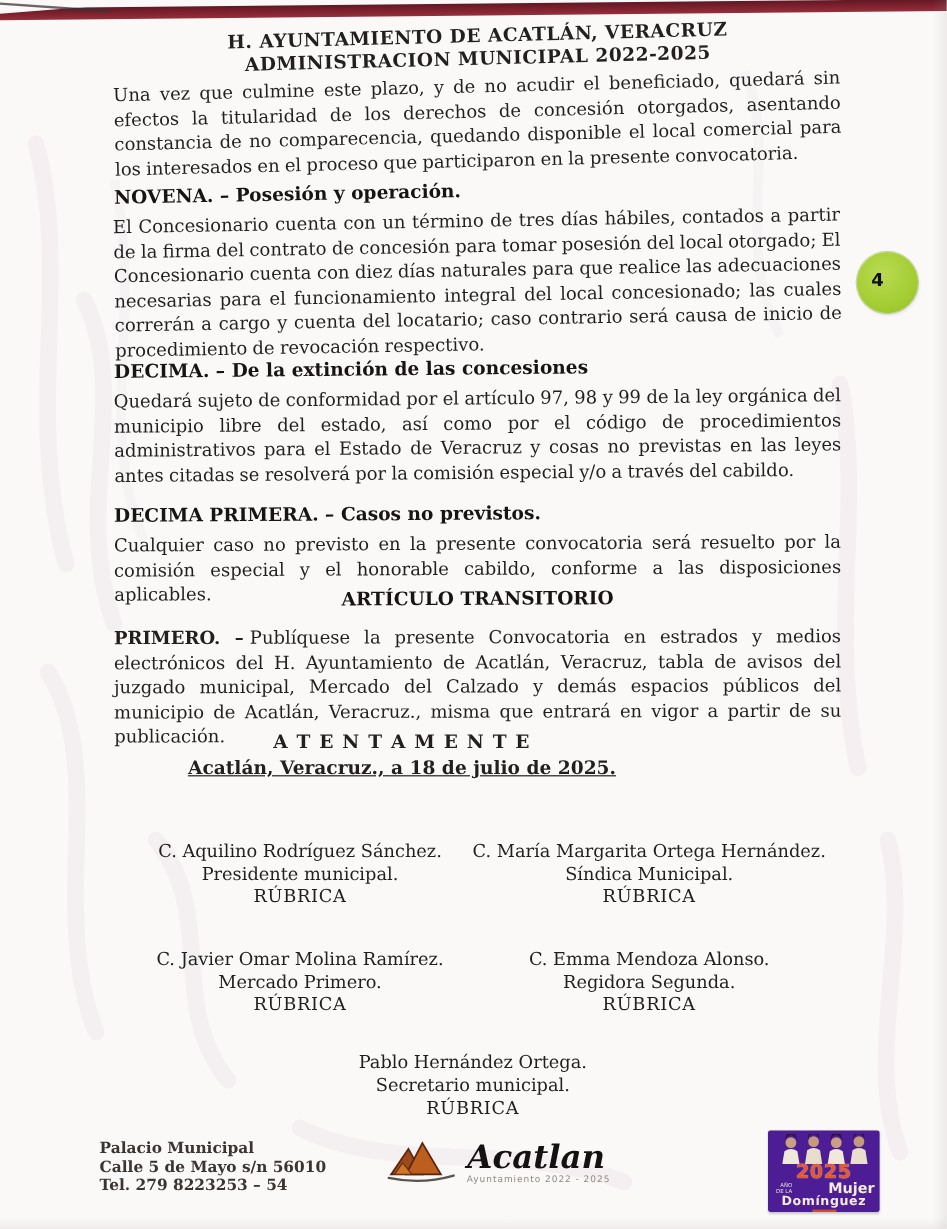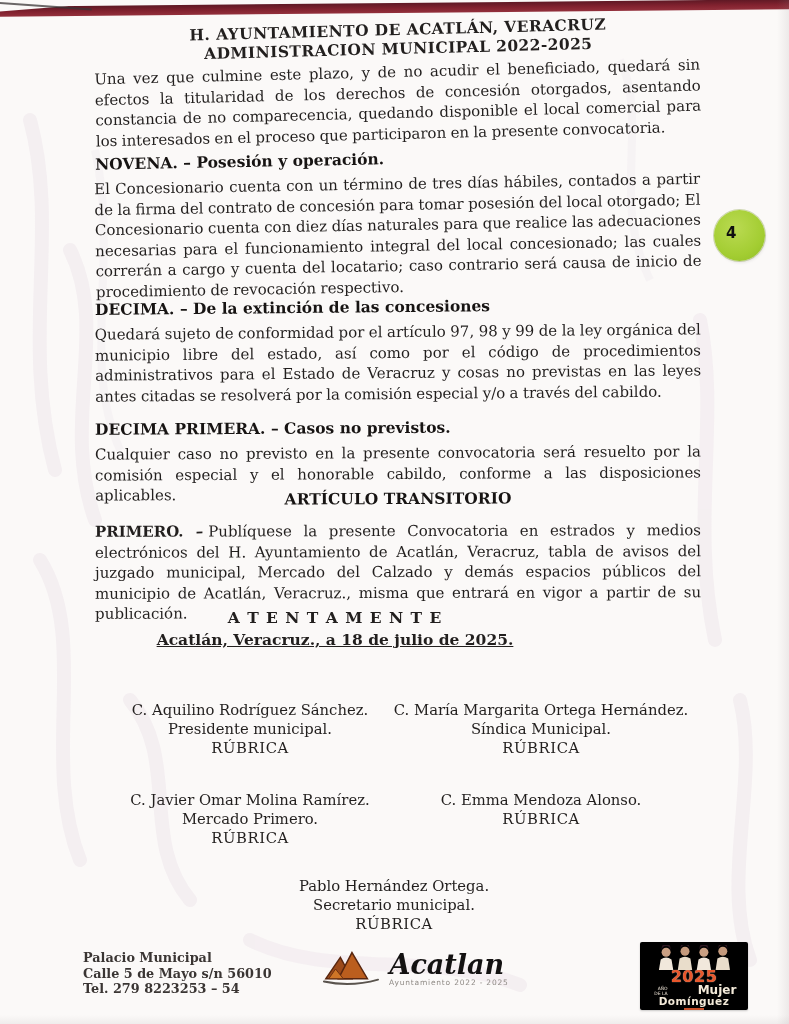--- a/index.html
+++ b/index.html
@@ -56,21 +56,21 @@
   .sig-cell .rub{letter-spacing:.6px;}
   
   .addr{position:absolute;left:83px;top:950px;font-weight:bold;font-size:12.8px;
     line-height:15.5px;color:#3a3533;}
   .logo{position:absolute;left:322px;top:948px;display:flex;align-items:center;gap:5px;}
   .logo-text{display:flex;flex-direction:column;line-height:1;}
   .logo-name{font-style:italic;font-weight:bold;font-size:27px;color:#131111;
     font-family:"DejaVu Serif","Liberation Serif",serif;text-align:center;}
   .logo-sub{font-family:"DejaVu Sans","Liberation Sans",sans-serif;font-size:7.5px;
     color:#8f8a85;letter-spacing:.8px;margin-top:1px;margin-left:4px;}
-  .badge{position:absolute;left:640px;top:942px;width:108px;height:68px;background:#000000;
+  .badge{position:absolute;left:640px;top:942px;width:93px;height:68px;background:#4c1d95;
     border-radius:2px;box-shadow:0 1px 2px rgba(0,0,0,.2);padding-top:3px;box-sizing:border-box;
     display:flex;flex-direction:column;align-items:center;}
   .badge-year{font-family:"DejaVu Sans","Liberation Sans",sans-serif;font-weight:bold;
     font-size:16px;line-height:14px;color:#e8572c;text-shadow:0 0 1px #f6e7d6;letter-spacing:.5px;}
   .badge-row{display:flex;align-items:center;gap:2px;margin-top:1px;}
   .badge-pre{font-family:"DejaVu Sans","Liberation Sans",sans-serif;font-size:4.5px;
     line-height:5px;color:#e9dfd2;width:16px;text-align:right;}
   .badge-w1{font-family:"DejaVu Sans","Liberation Sans",sans-serif;font-weight:bold;
     font-size:12px;line-height:11px;color:#f3ead9;padding-left:28px;}
   .badge-w2{font-family:"DejaVu Sans","Liberation Sans",sans-serif;font-weight:bold;
@@ -140,20 +140,21 @@
     <div>Síndica Municipal.</div>
     <div class="rub">RÚBRICA</div>
   </div>
   <div class="sig-cell sig-l2">
     <div>C. Javier Omar Molina Ramírez.</div>
     <div>Mercado Primero.</div>
     <div class="rub">RÚBRICA</div>
   </div>
   <div class="sig-cell sig-r2">
     <div>C. Emma Mendoza Alonso.</div>
+    <div>Regidora Segunda.</div>
     <div class="rub">RÚBRICA</div>
   </div>
   <div class="sig-cell sig-c">
     <div>Pablo Hernández Ortega.</div>
     <div>Secretario municipal.</div>
     <div class="rub">RÚBRICA</div>
   </div>
 
   <div class="addr">
     <div>Palacio Municipal</div>

